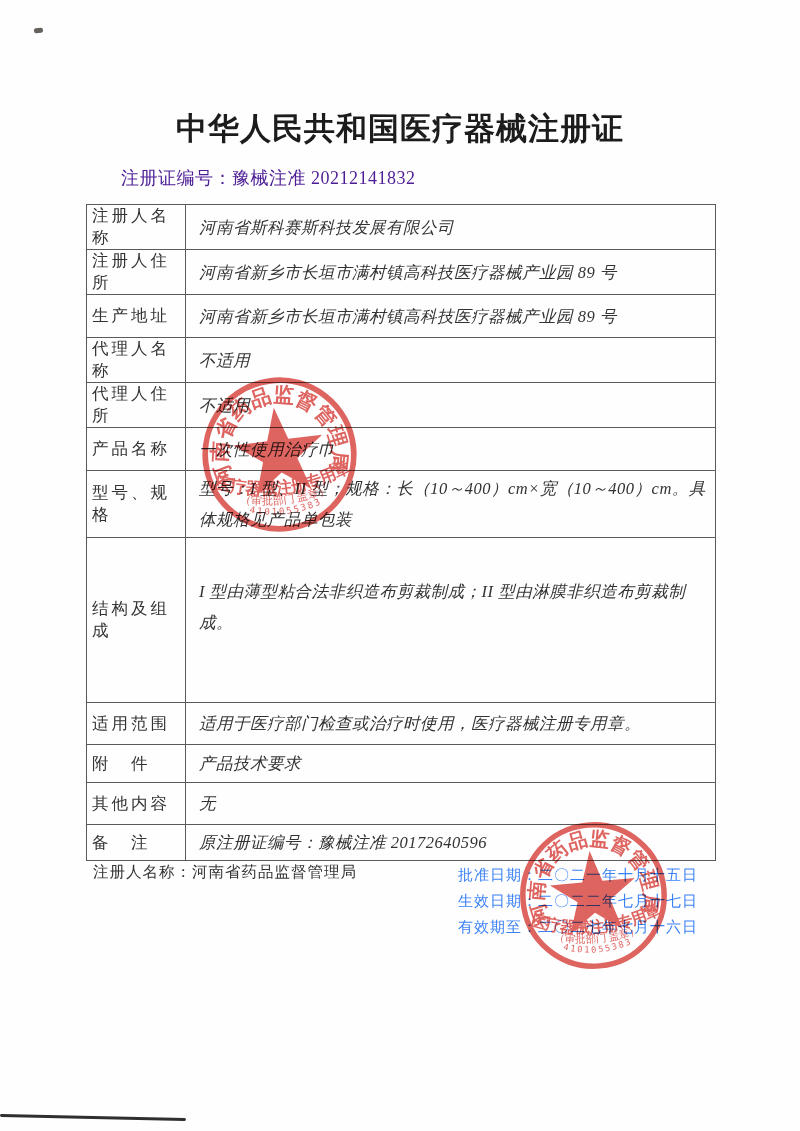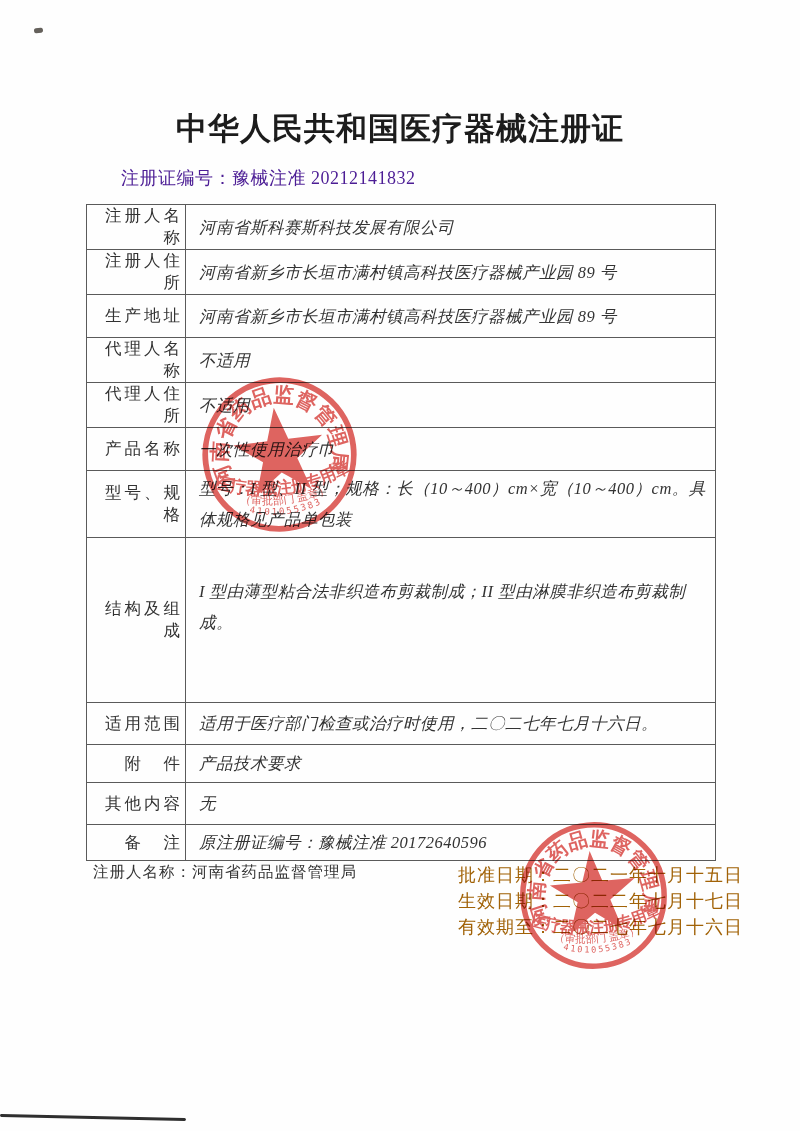--- a/index.html
+++ b/index.html
@@ -22,39 +22,39 @@
   }
   .cert-table{
     position:absolute;left:86px;top:204px;width:630px;
     border-collapse:collapse;table-layout:fixed;
   }
   .cert-table td{
     border:1.6px solid #5a5a5a;
     font-size:16.5px;color:#333;
   }
   .label-cell{
-    width:91px;text-align:right;letter-spacing:3px;padding:0 2px 0 5px;
+    width:91px;text-align:left;letter-spacing:3px;padding:0 2px 0 5px;
     color:#3a3a3a;
   }
   .value-cell{
     padding:2px 0 2px 13px;line-height:31px;letter-spacing:.5px;font-style:italic;
   }
   tr.r0,tr.r1,tr.r2,tr.r3,tr.r4,tr.r5{height:43px;}
   tr.r6{height:66px;}
   tr.r7{height:165px;}
   tr.r7 .value-cell{padding-bottom:28px;}
   tr.r8{height:42px;}
   tr.r9{height:38px;}
   tr.r10{height:42px;}
   tr.r11{height:29px;}
   .footer-left{
     position:absolute;left:93px;top:862px;font-size:15.5px;color:#333;letter-spacing:1px;
   }
   .footer-dates{
-    position:absolute;left:458px;top:862px;font-size:18px;color:#a16207;
+    position:absolute;left:458px;top:862px;font-size:15px;color:#3b82f6;
     line-height:26px;letter-spacing:1px;
   }
   
   .stamp{position:absolute;color:#d8413d;opacity:.82;mix-blend-mode:multiply;pointer-events:none;}
   .stamp-mid{left:197px;top:372px;transform:rotate(-7deg);}
   .stamp-bottom{left:515px;top:817px;transform:rotate(-5deg);}
   .seal-org{font-size:25px;font-weight:bold;letter-spacing:.5px;fill:currentColor;font-family:"Liberation Serif",serif;}
   .seal-type{font-size:20px;font-weight:bold;letter-spacing:-1px;fill:currentColor;font-family:"Liberation Serif",serif;}
   .seal-note{font-size:13.5px;fill:currentColor;font-family:"Liberation Serif",serif;}
   .seal-serial{font-size:11px;letter-spacing:2.5px;fill:currentColor;font-family:"DejaVu Sans Mono",monospace;}
@@ -101,21 +101,21 @@
       <tr class="row r6">
         <td class="label-cell">型号、规格</td>
         <td class="value-cell">型号：I 型、II 型；规格：长（10～400）cm×宽（10～400）cm。具体规格见产品单包装</td>
       </tr>
       <tr class="row r7">
         <td class="label-cell">结构及组成</td>
         <td class="value-cell">I 型由薄型粘合法非织造布剪裁制成；II 型由淋膜非织造布剪裁制成。</td>
       </tr>
       <tr class="row r8">
         <td class="label-cell">适用范围</td>
-        <td class="value-cell">适用于医疗部门检查或治疗时使用，二〇二七年七月十六日。</td>
+        <td class="value-cell">适用于医疗部门检查或治疗时使用，医疗器械注册专用章。</td>
       </tr>
       <tr class="row r9">
         <td class="label-cell">附　件</td>
         <td class="value-cell">产品技术要求</td>
       </tr>
       <tr class="row r10">
         <td class="label-cell">其他内容</td>
         <td class="value-cell">无</td>
       </tr>
       <tr class="row r11">

